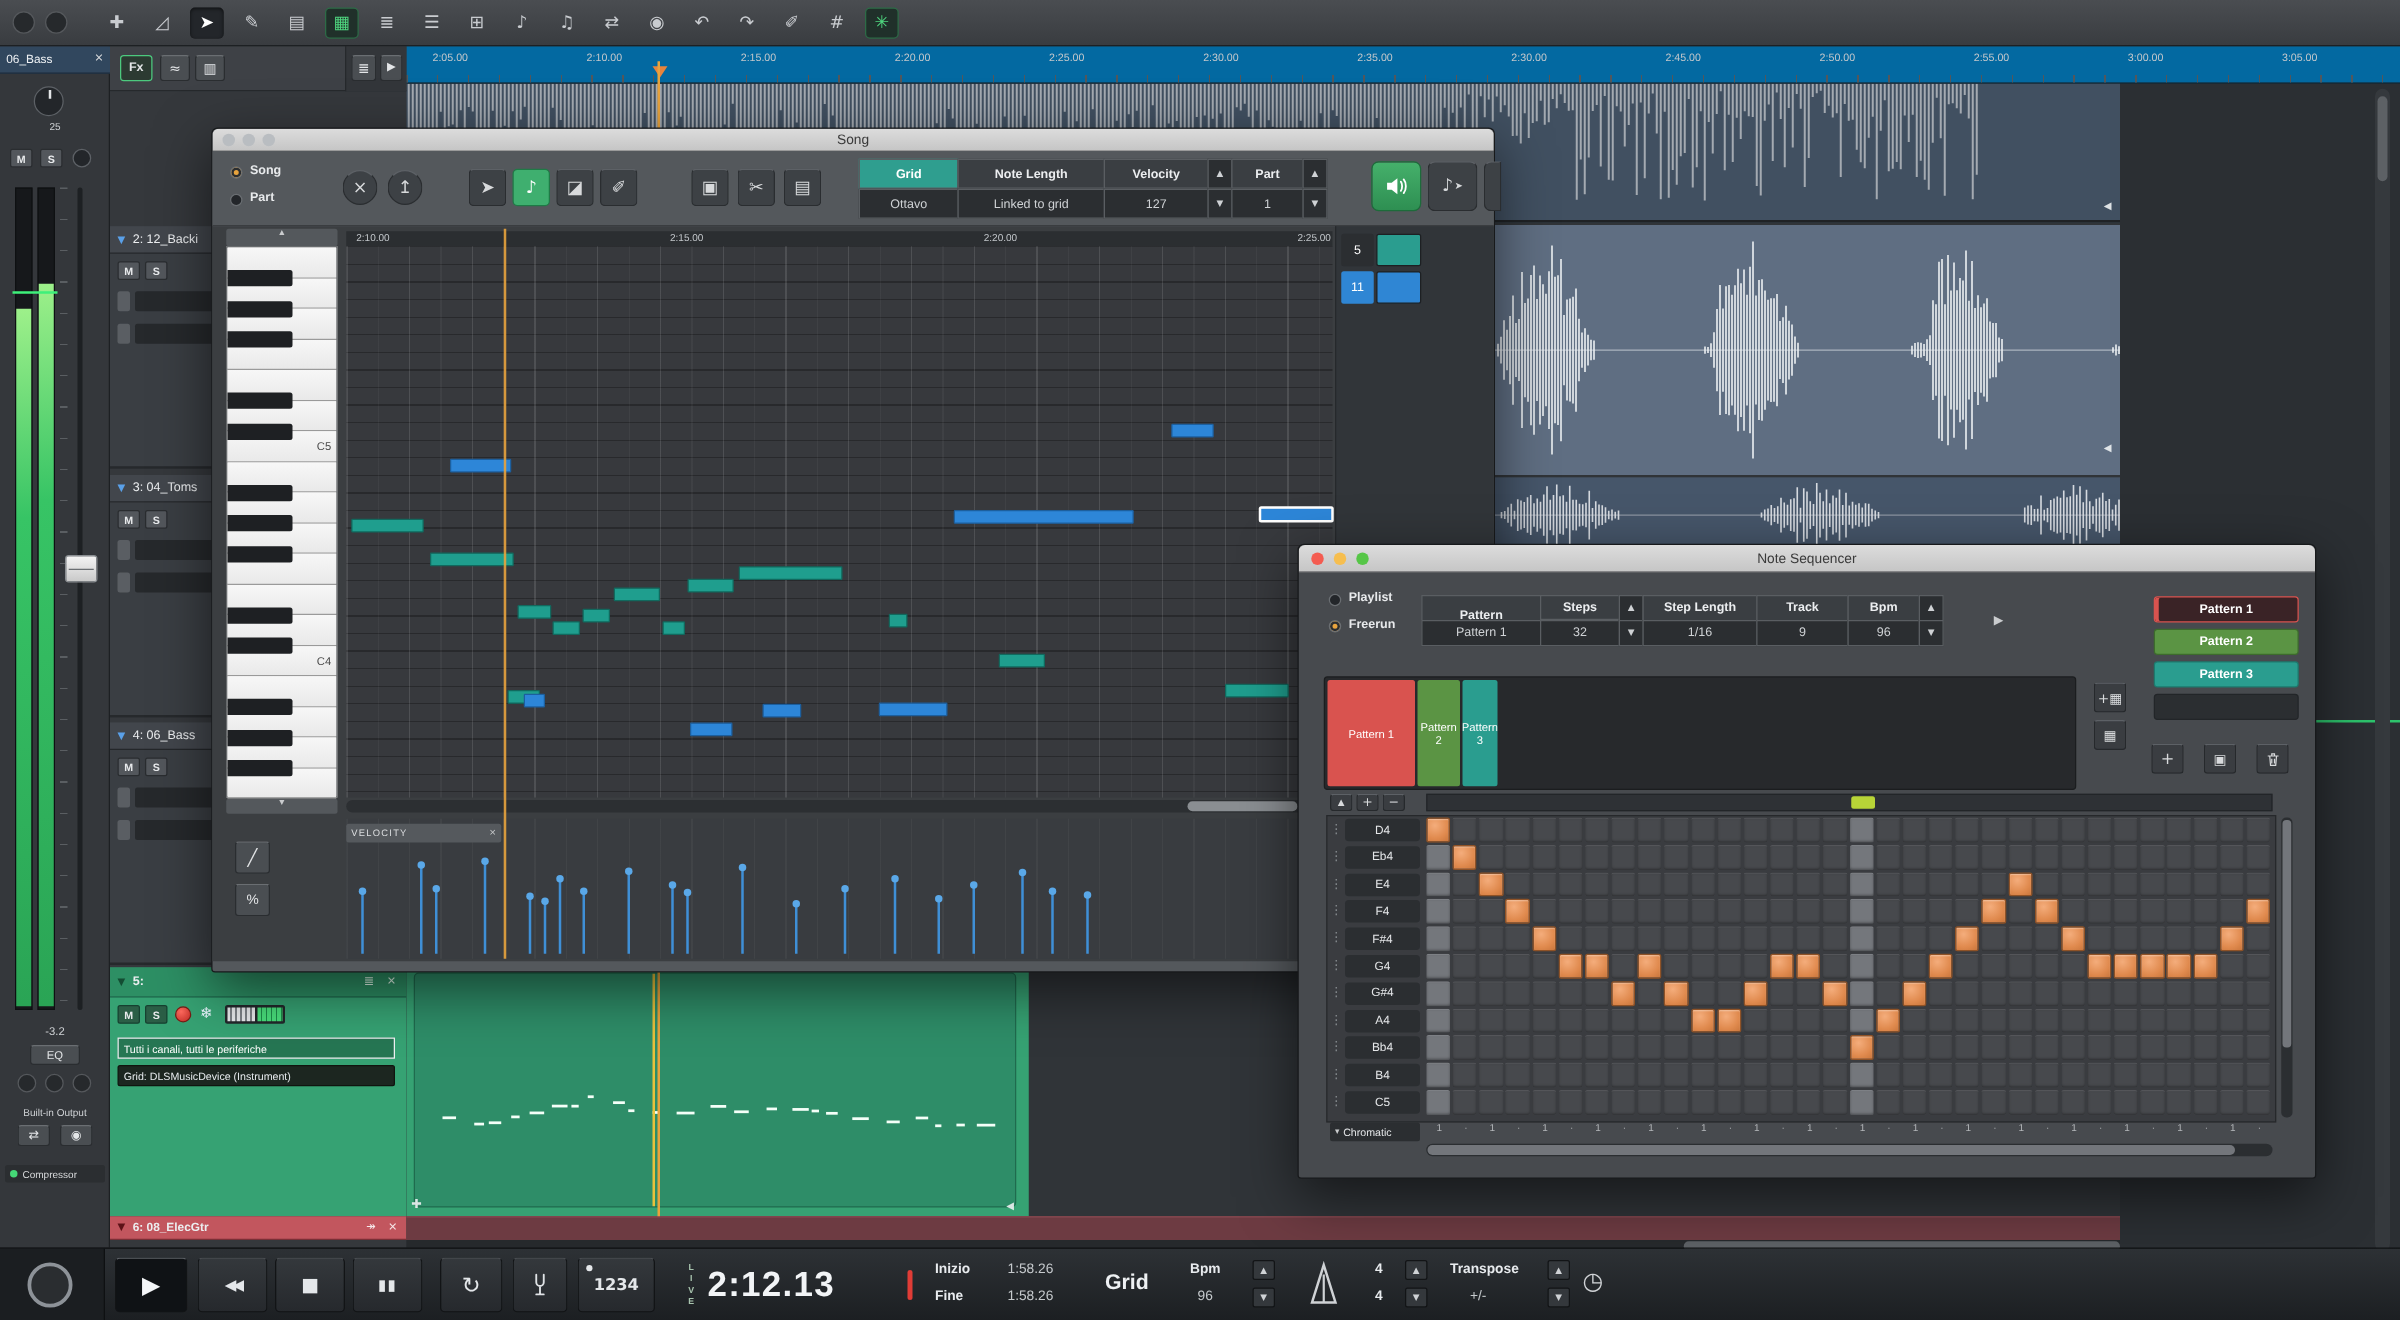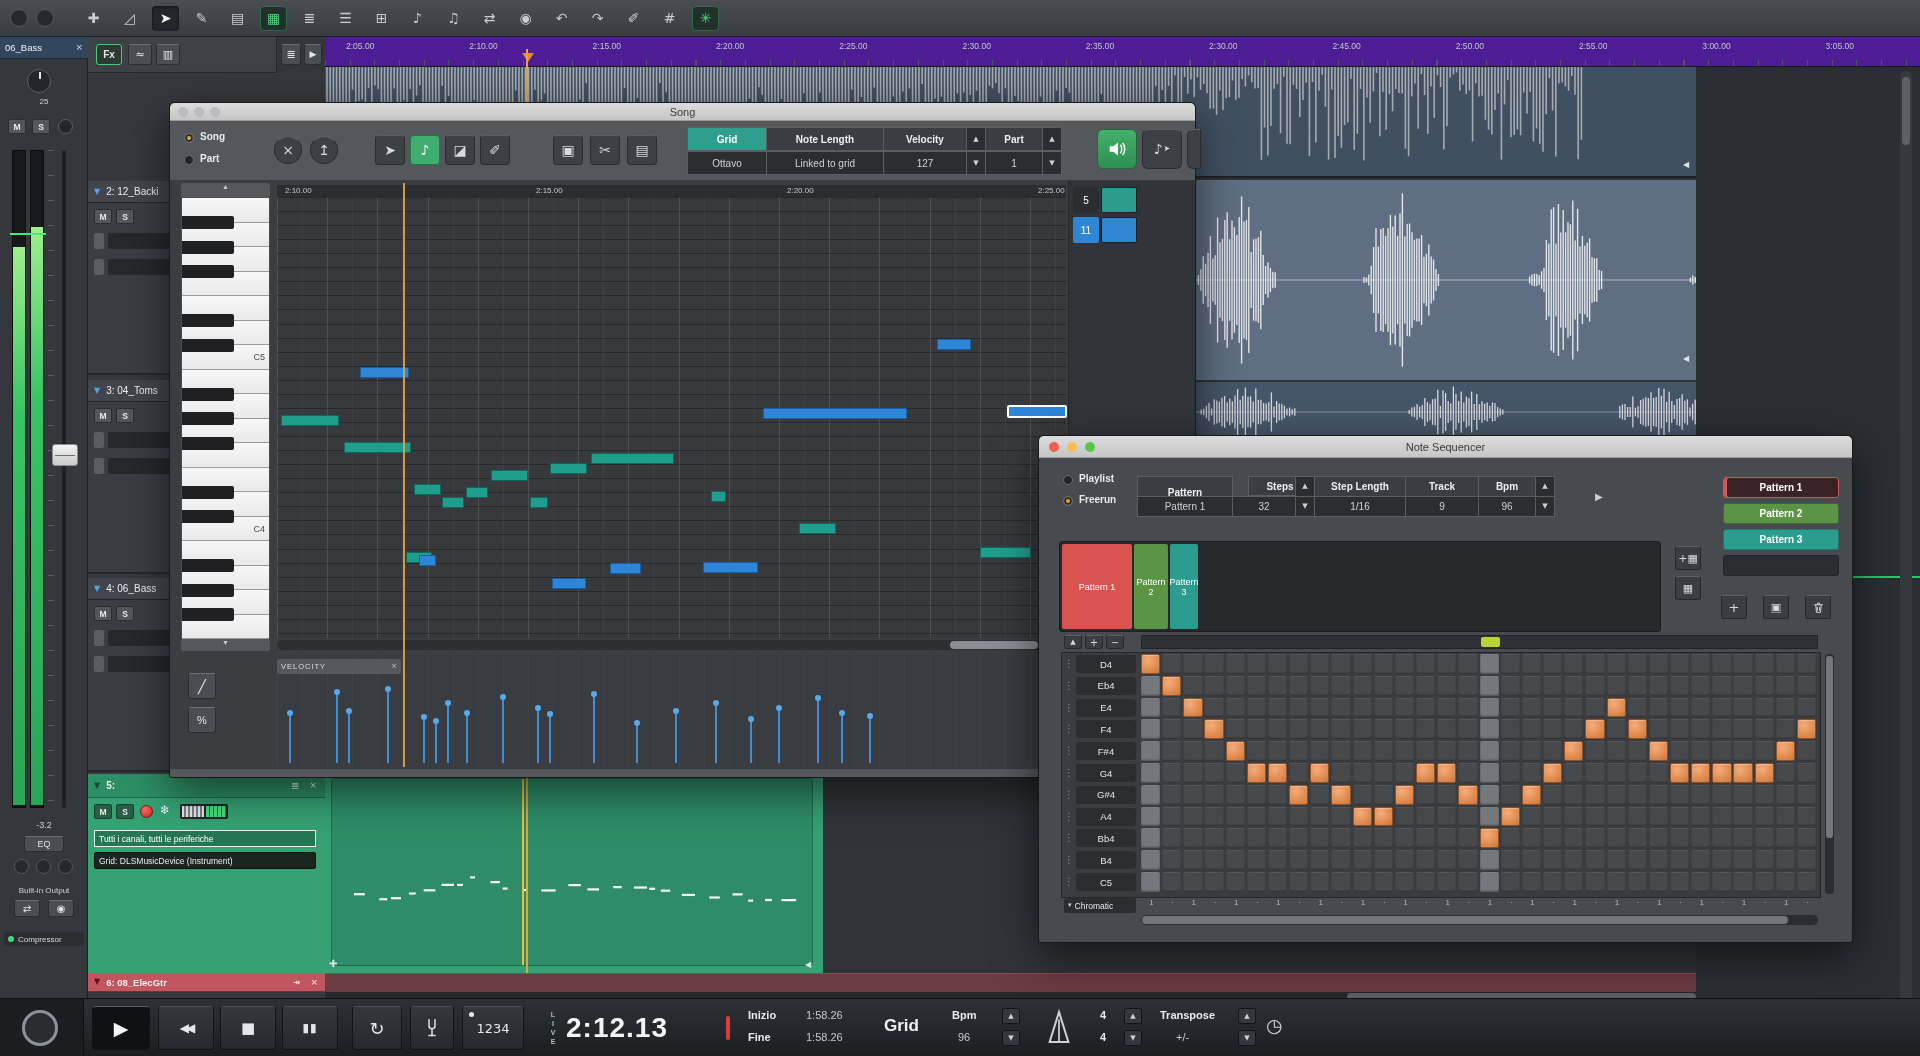--- a/index.html
+++ b/index.html
@@ -205,21 +205,21 @@
 
   <div class="abs flex" style="left:0;top:936px;width:237px;height:19px;background:#c2565e;border-bottom:1px solid #7a2f36">
     <span class="tri ic" style="color:#5c1217">▼</span>
     <span class="glabel" style="font-weight:bold;font-size:9.5px;flex:1">6: 08_ElecGtr</span>
     <span class="ic" style="font-size:9px;color:#f6e8ea;margin-right:10px">↠</span>
     <span class="ic" style="font-size:9px;color:#f6e8ea;margin-right:7px">×</span>
   </div>
 </div>
 
 <div id="arrange" class="abs">
-  <div class="abs" style="left:0;top:0;width:1595px;height:30px;background:#4c1d95;border-bottom:1px solid #17191b">
+  <div class="abs" style="left:0;top:0;width:1595px;height:30px;background:#0369a1;border-bottom:1px solid #17191b">
     <div id="ruler-ticks">
         <div class="rtick" style="left: 21px;">2:05.00</div>
         <div class="rtick" style="left: 144.3px;">2:10.00</div>
         <div class="rtick" style="left: 267.6px;">2:15.00</div>
         <div class="rtick" style="left: 390.9px;">2:20.00</div>
         <div class="rtick" style="left: 514.2px;">2:25.00</div>
         <div class="rtick" style="left: 637.5px;">2:30.00</div>
         <div class="rtick" style="left: 760.8px;">2:35.00</div>
         <div class="rtick" style="left: 884.1px;">2:30.00</div>
         <div class="rtick" style="left: 1007.4px;">2:45.00</div>
@@ -503,21 +503,21 @@
     <span class="tl" style="left:46px;top:6px;background:#56c647"></span>
     <div class="wtitle" style="line-height:22px">Note Sequencer</div>
   </div>
   <span class="radio" style="left:24px;top:39px"></span>
   <span class="rlab" style="left:40px;top:37px">Playlist</span>
   <span class="radio on" style="left:24px;top:60px"></span>
   <span class="rlab" style="left:40px;top:58px">Freerun</span>
   <div id="sfields">
       <div class="cell hdr" style="left: 98px; top: 40px; width: 96px; height: 32px;">Pattern</div>
       <div class="cell " style="left: 98px; top: 60px; width: 96px; height: 21px;">Pattern 1</div>
-      <div class="cell hdr" style="left: 193px; top: 40px; width: 64px; height: 20px; margin-left: 16px;">Steps</div>
+      <div class="cell hdr" style="left: 193px; top: 40px; width: 64px; height: 20px;">Steps</div>
       <div class="cell " style="left: 193px; top: 60px; width: 64px; height: 21px;">32</div>
       <div class="cell spin ic" style="left: 256px; top: 40px; width: 20px; height: 21px;">▲</div>
       <div class="cell spin ic" style="left: 256px; top: 60px; width: 20px; height: 21px;">▼</div>
       <div class="cell hdr" style="left: 275px; top: 40px; width: 92px; height: 21px;">Step Length</div>
       <div class="cell " style="left: 275px; top: 60px; width: 92px; height: 21px;">1/16</div>
       <div class="cell hdr" style="left: 366px; top: 40px; width: 74px; height: 21px;">Track</div>
       <div class="cell " style="left: 366px; top: 60px; width: 74px; height: 21px;">9</div>
       <div class="cell hdr" style="left: 439px; top: 40px; width: 58px; height: 21px;">Bpm</div>
       <div class="cell " style="left: 439px; top: 60px; width: 58px; height: 21px;">96</div>
       <div class="cell spin ic" style="left: 496px; top: 40px; width: 20px; height: 21px;">▲</div>
@@ -985,21 +985,21 @@
   <div class="tbtn" style="left:92px;width:58px;background:#0f1215;border-top-color:#5d6166;font-size:19px;color:#f4f6f8">▶</div>
   <div class="tbtn" style="left:158px;width:56px;font-size:12px;letter-spacing:-3px">◀◀</div>
   <div class="tbtn" style="left:220px;width:56px;font-size:15px">■</div>
   <div class="tbtn" style="left:282px;width:56px;font-size:12px;letter-spacing:1px">▮▮</div>
   <div class="tbtn" style="left:352px;width:50px;font-size:18px">↻</div>
   <div class="tbtn" style="left:410px;width:44px">
     <svg width="18" height="24" viewBox="0 0 24 28">
         <path d="M8 3v8a4 4 0 0 0 8 0V3M12 15v9M8 24h8" stroke="#dfe2e5" stroke-width="2" fill="none" stroke-linecap="round"></path>
       </svg>
   </div>
-  <div class="tbtn" style="left:462px;width:62px;font-size:13px;font-weight:normal;position:absolute">
+  <div class="tbtn" style="left:462px;width:62px;font-size:13px;font-weight:bold;position:absolute">
     <span class="abs" style="left:6px;top:5px;width:5px;height:5px;border-radius:50%;background:#e4e7ea"></span>
     <span>1234</span>
   </div>
   <div id="live" class="abs" style="left:548px;top:11px;width:10px;font-size:7px;line-height:9px;color:#a8c4ae;text-align:center;font-weight:bold">
       <div>L</div>
       <div>I</div>
       <div>V</div>
       <div>E</div>
     </div>
   <div class="abs" style="left:566px;top:13px;font-size:28px;font-weight:bold;color:#f2f4f6;letter-spacing:1px">2:12.13</div>

